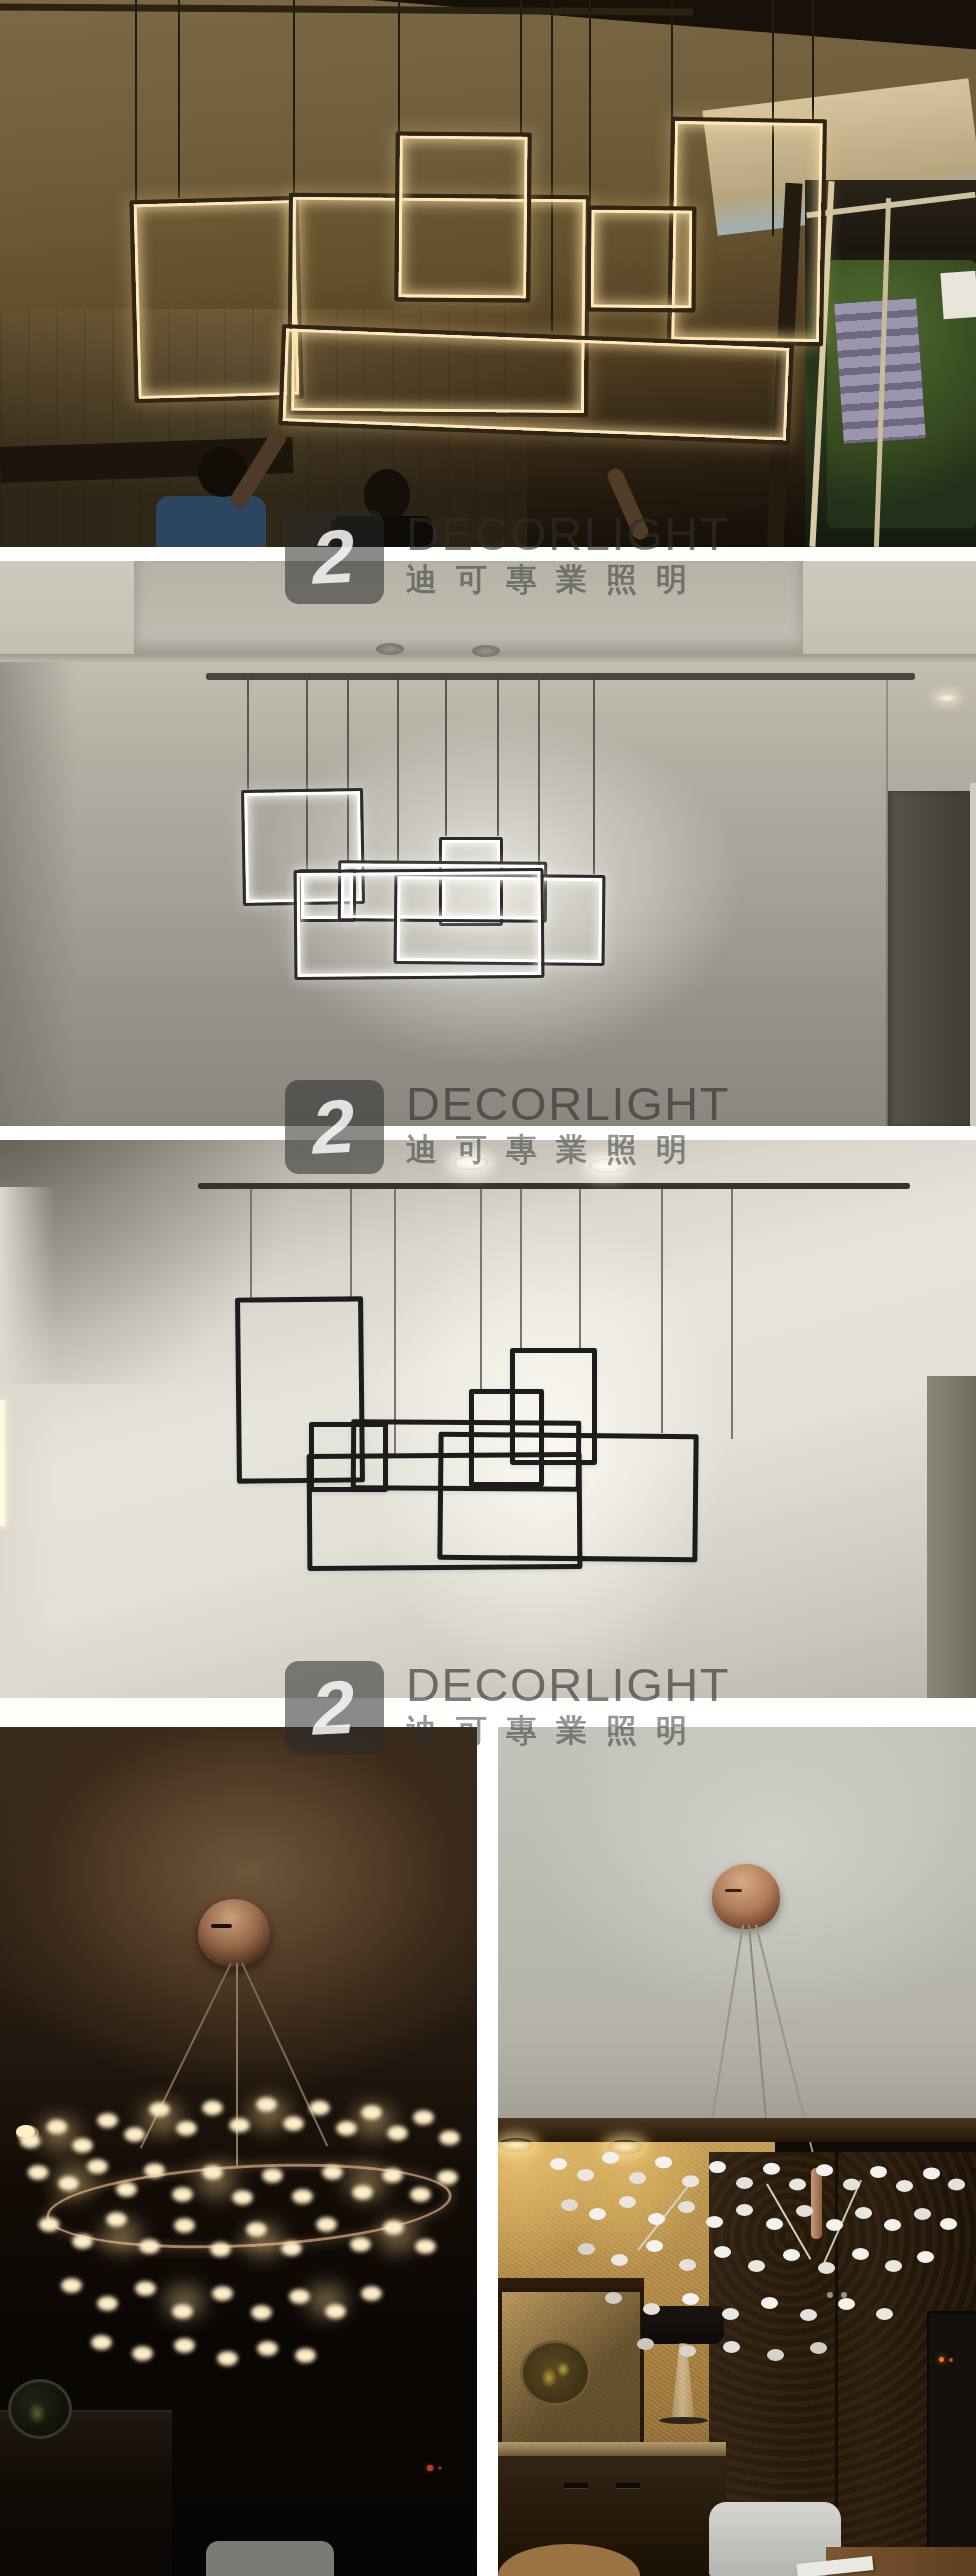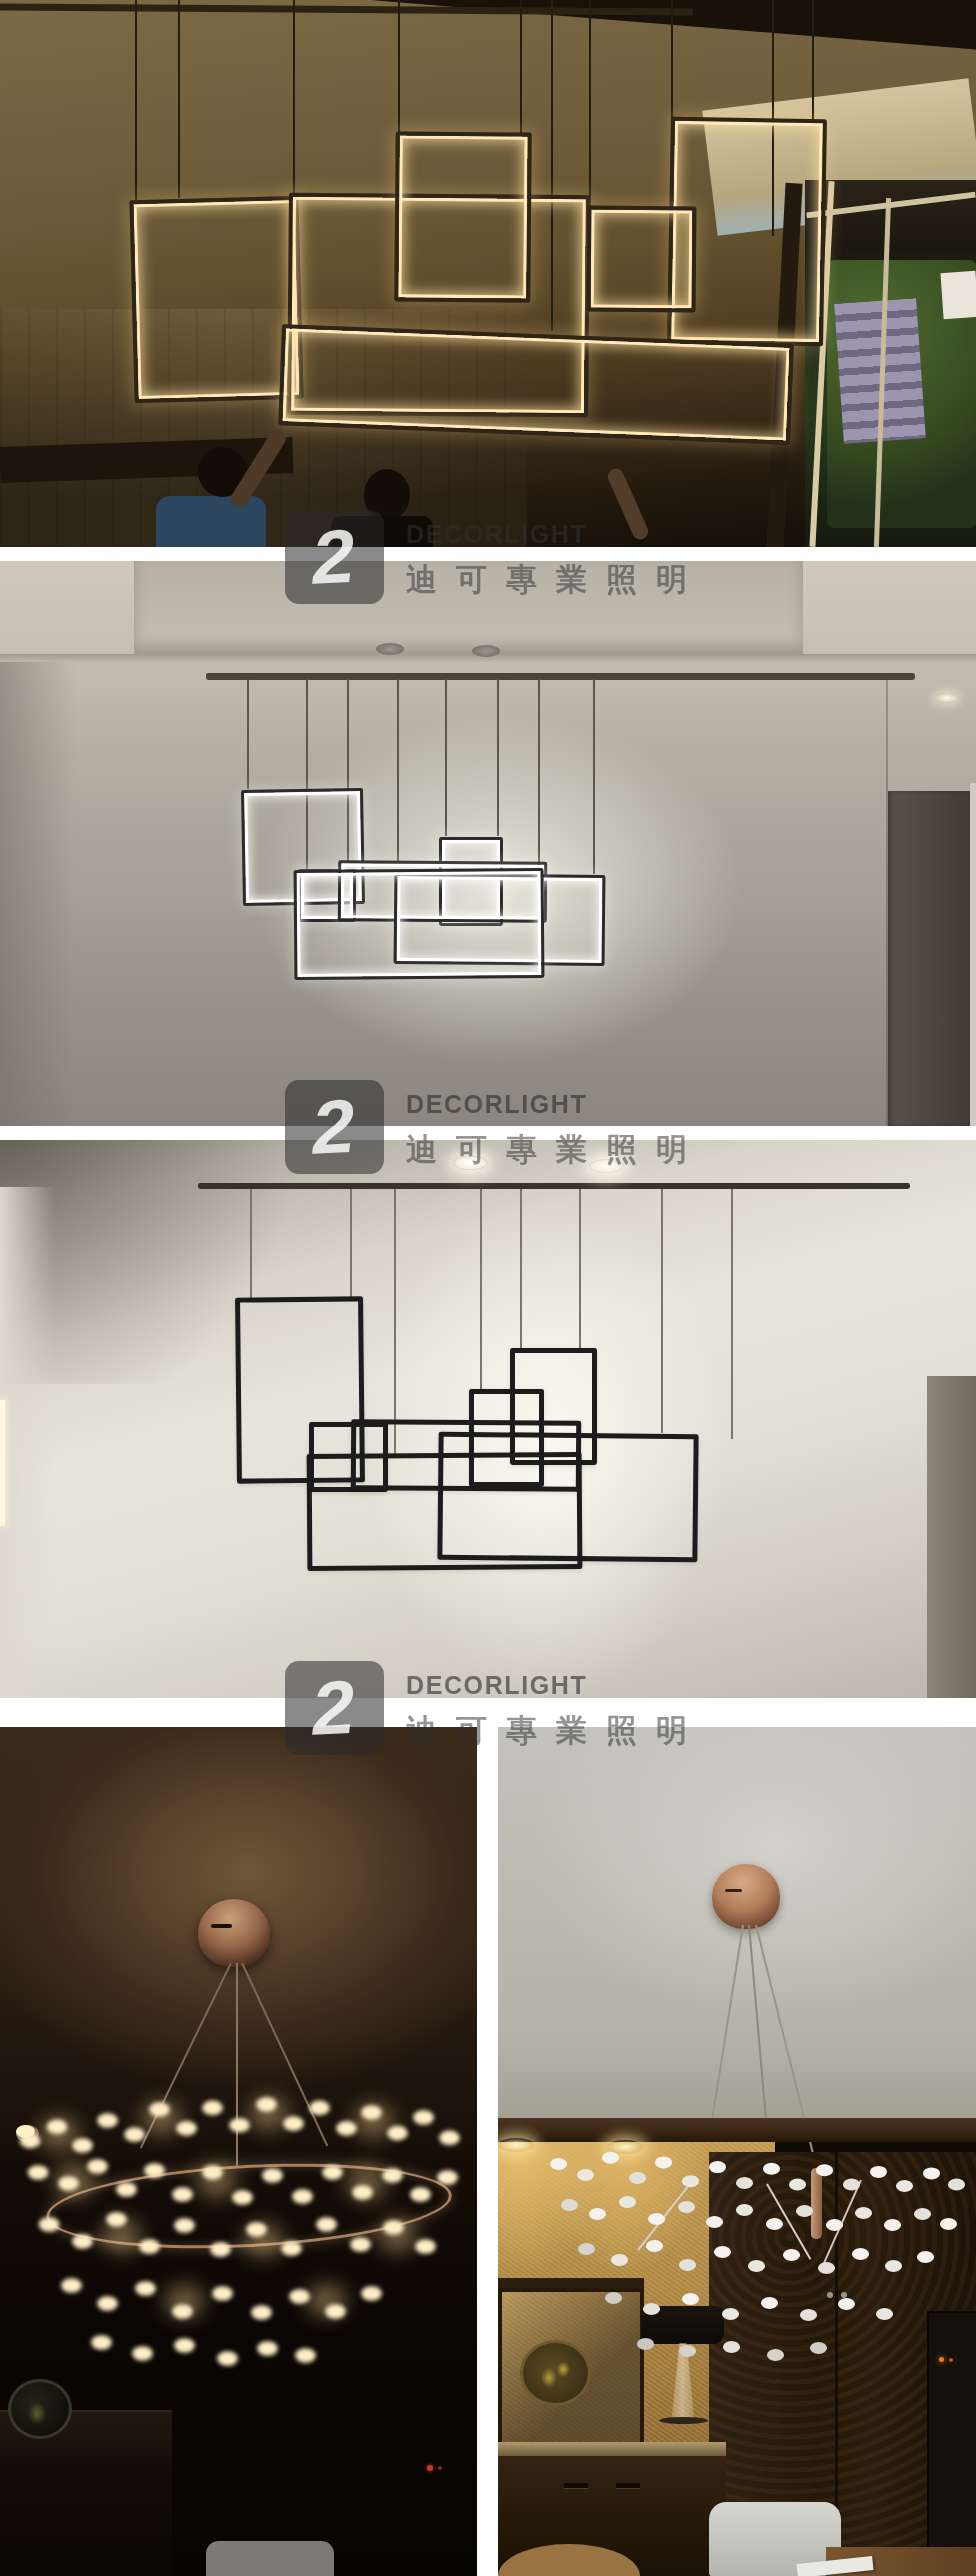--- a/index.html
+++ b/index.html
@@ -17,21 +17,21 @@
                0 0 12.6px 1.6px rgba(255,255,255,.3)}
   .frame.black{border:5.5px solid var(--frame_black);box-shadow:0 1.6px 4.7px rgba(0,0,0,.10)}
   .cable{position:absolute;width:1.6px}
   
   .wm{position:absolute;left:285px;display:flex;gap:22px;z-index:50;align-items:flex-start}
   .wm-logo{width:99px;height:94px;border-radius:14px;background:rgba(42,42,42,.55);
            display:flex;align-items:center;justify-content:center}
   .wm-logo span{font-size:76px;font-weight:800;color:rgba(250,250,250,.85);
                 transform:skewX(-10deg) rotate(-3deg);line-height:1}
   .wm-text{display:flex;flex-direction:column;margin-top:6.3px}
-  .wm-brand{font-size:25px;font-weight:700;letter-spacing:1.6px;line-height:36px;
+  .wm-brand{font-size:47px;font-weight:400;letter-spacing:1.6px;line-height:36px;
             color:var(--watermark_ink);opacity:.62}
   .wm-zh{font-size:31px;font-weight:700;letter-spacing:19px;line-height:33px;margin-top:11px;
          color:var(--watermark_ink);opacity:.5;white-space:nowrap}
   
   .blob{position:absolute;border-radius:50%}
 </style>
 </head>
 <body>
 
 <div class="page">

